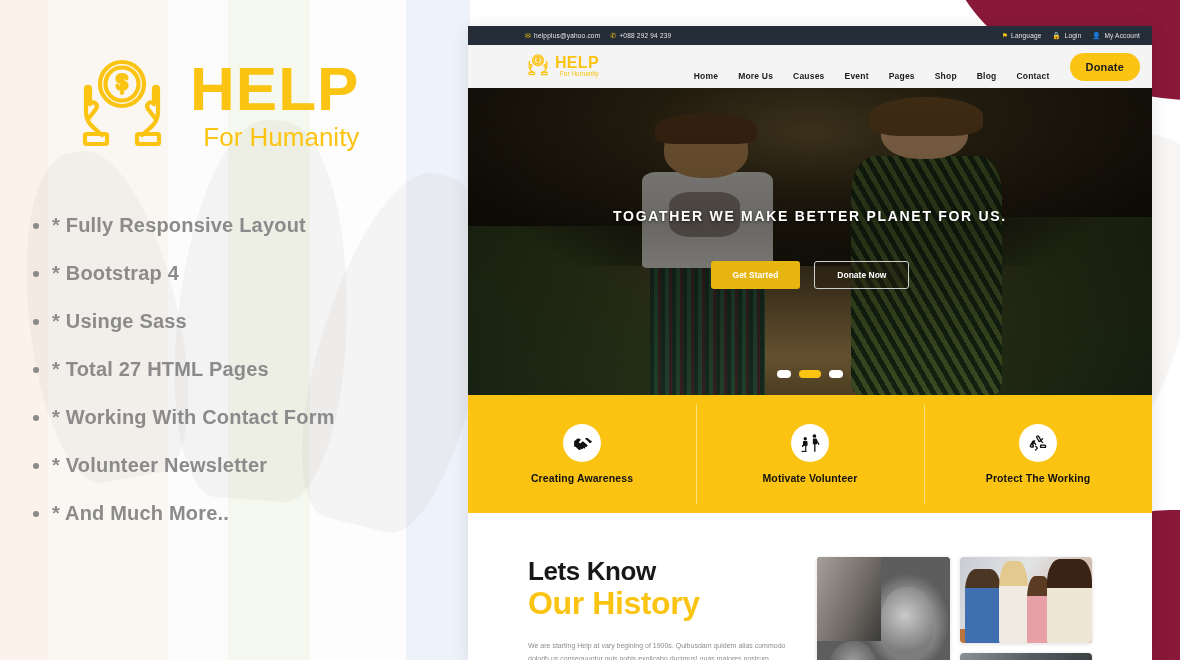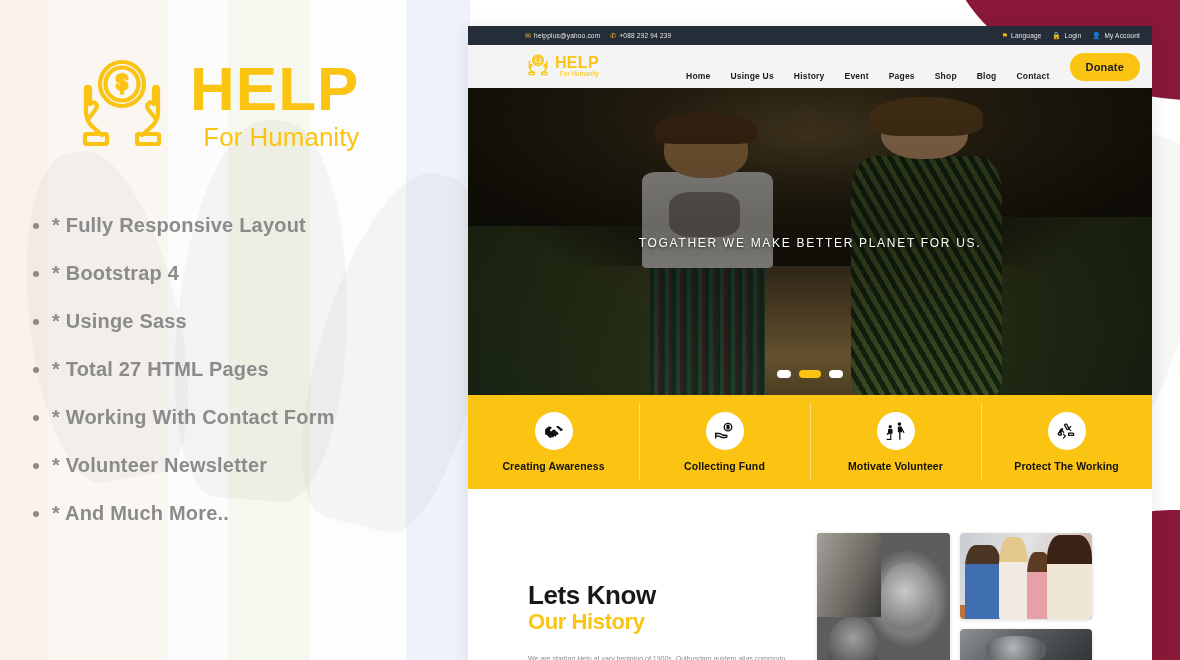--- a/index.html
+++ b/index.html
@@ -155,21 +155,21 @@
   }
   #hero-shade {
     position:absolute; inset:0;
     background:linear-gradient(to bottom, rgba(0,0,0,.42) 0%, rgba(0,0,0,.55) 45%, rgba(0,0,0,.30) 100%);
   }
   #hero-content {
     position:absolute; inset:0; display:flex; flex-direction:column;
     align-items:center; justify-content:center; padding-top:14px;
   }
   #hero-kicker {
-    color:#ffffff; font-size:12px; font-weight:normal; letter-spacing:1.7px;
+    color:#ffffff; font-size:14px; font-weight:bold; letter-spacing:1.7px;
     margin-bottom:11px; text-shadow:0 1px 3px rgba(0,0,0,.7);
   }
   #hero-title {
     font-size:42px; font-weight:bold; color:#ffffff; letter-spacing:-.5px;
     text-shadow:0 2px 8px rgba(0,0,0,.6); line-height:1;
   }
   #hero-title .hl { color:#FBC412; }
   #hero-buttons { display:flex; gap:14px; margin-top:26px; }
   #hero-cta-primary {
     background:#e7b510; color:#ffffff; font-size:8.5px; font-weight:bold;
@@ -181,21 +181,21 @@
   }
   #hero-dots {
     position:absolute; left:0; right:0; bottom:17px;
     display:flex; justify-content:center; gap:8px;
   }
   .dot { width:14px; height:8px; border-radius:5px; background:#ffffff; cursor:pointer; }
   .dot.active { background:#FBC412; width:22px; }
 
   
   #feature-strip {
-    height:94px; background:#FBC412; display:flex;
+    height:118px; background:#FBC412; display:flex;
   }
   .fs-cell {
     flex:1; display:flex; flex-direction:column; align-items:center;
     justify-content:center; gap:10px; position:relative; cursor:pointer;
   }
   .fs-cell + .fs-cell::before {
     content:""; position:absolute; left:0; top:8%; bottom:8%;
     width:1px; background:rgba(255,255,255,.45);
   }
   .fs-icon {
@@ -206,23 +206,23 @@
   .fs-label {
     font-size:10.5px; font-weight:bold; color:#111111; letter-spacing:.1px;
     white-space:nowrap;
   }
 
   
   #history {
     padding:44px 60px 0 60px; display:flex; gap:24px; background:#fff;
   }
   #history-left { width:47%; }
-  #history-title { line-height:1.12;margin-top:48px; }
+  #history-title { line-height:1.12; }
   .ht-line1 { font-size:26px; font-weight:bold; color:#18181a; display:block; letter-spacing:-.4px; }
-  .ht-line2 { font-size:22px; font-weight:bold; color:#FBC412; display:block; letter-spacing:-.4px; }
+  .ht-line2 { font-size:32px; font-weight:bold; color:#FBC412; display:block; letter-spacing:-.4px; }
   #history-text {
     margin-top:18px; font-size:7px; color:#8d8d8d; line-height:1.85;
   }
   #history-gallery {
     flex:1; display:grid; grid-template-columns:1fr 1fr;
     grid-template-rows:86px 40px; gap:10px;
   }
   .gal {
     border-radius:4px; overflow:hidden; position:relative;
     box-shadow:0 1px 4px rgba(0,0,0,.14);
@@ -392,22 +392,22 @@
           <rect x="69" y="78" width="22" height="10" rx="1.5"></rect>
         </svg>
       </span>
       <span id="nav-logo-text">
         <span class="nav-help">HELP</span>
         <span class="nav-sub">For Humanity</span>
       </span>
     </a>
     <div id="nav-links">
       <a class="nav-link">Home</a>
-      <a class="nav-link">Usinge Us</a>
-      <a class="nav-link">History</a>
+      <a class="nav-link">More Us</a>
+      <a class="nav-link">Causes</a>
       <a class="nav-link">Event</a>
       <a class="nav-link">Pages</a>
       <a class="nav-link">Shop</a>
       <a class="nav-link">Blog</a>
       <a class="nav-link">Contact</a>
       <button id="donate-btn">Donate</button>
     </div>
   </nav>
 
   <div id="hero">
@@ -426,20 +426,24 @@
       <div class="kid-r">
         <div class="dress"></div>
         <div class="head"></div>
         <div class="hair"></div>
       </div>
     </div>
     <div id="hero-shade"></div>
 
     <div id="hero-content">
       <div id="hero-kicker">TOGATHER WE MAKE BETTER PLANET FOR US.</div>
+      <div id="hero-buttons">
+        <button id="hero-cta-primary">Get Started</button>
+        <button id="hero-cta-secondary">Donate Now</button>
+      </div>
     </div>
 
     <div id="hero-dots">
       <span class="dot"></span>
       <span class="dot active"></span>
       <span class="dot"></span>
     </div>
   </div>
 
   <div id="feature-strip">
@@ -447,31 +451,20 @@
     <div class="fs-cell">
       <span class="fs-icon">
         <svg viewBox="0 0 24 24" fill="#111">
             <path d="M2.6 9.5 6 6.6c.5-.4 1.2-.5 1.8-.2l2.6 1.3-2.1 2c-.5.5-.5 1.2 0 1.7.4.4 1.1.5 1.6.1l2.6-2 4.7 4c.6.5.6 1.4.1 2-.5.5-1.3.6-1.9.1l-.6-.5.2.3c.5.6.4 1.4-.2 1.9-.5.4-1.3.4-1.8-.1l-.5-.5c.3.6.2 1.2-.3 1.6-.5.4-1.2.4-1.7 0l-.7-.6c.2.5.1 1.1-.4 1.5-.5.4-1.2.3-1.7-.1l-3.6-3.3H3.4c-.6 0-1-.4-1-1V9.5z"></path>
             <path d="M21.6 8.9 18 6c-.5-.4-1.2-.5-1.8-.2l-1.4.7 3.8 3.2c.5.4.8 1 .8 1.6l2.2-.1c.5 0 .9-.4.9-.9V9.6c0-.3-.1-.5-.3-.7z"></path>
           </svg>
       </span>
       <span class="fs-label">Creating Awareness</span>
     </div>
 
-    <div class="fs-cell">
-      <span class="fs-icon">
-        <svg viewBox="0 0 24 24" fill="none" stroke="#111" stroke-width="1.6" stroke-linecap="round" stroke-linejoin="round">
-          <circle cx="16" cy="7" r="4.3" fill="none"></circle>
-          <path d="M16 4.8v4.4M17.3 5.8c0-.6-.6-1-1.3-1s-1.3.4-1.3 1 .6.9 1.3 1 1.3.5 1.3 1.1-.6 1-1.3 1-1.3-.4-1.3-1"></path>
-          <path d="M2.2 17.3h3.2l3.4 1.5h4.6c.8 0 1.4-.6 1.4-1.3 0-.7-.6-1.3-1.4-1.3H10l-2-1.3c-.7-.5-1.6-.7-2.4-.7H2.2"></path>
-          <path d="M2 13.8v5.6"></path>
-        </svg>
-      </span>
-      <span class="fs-label">Collecting Fund</span>
-    </div>
 
     <div class="fs-cell">
       <span class="fs-icon">
         <svg viewBox="0 0 24 24" fill="#111">
           <circle cx="16.5" cy="3.4" r="2.1"></circle>
           <path d="M15 6.3h3c.8 0 1.4.6 1.4 1.4v5.1h-1.7v8.5h-1.5v-8.5h-1.5V7.7c0-.8.6-1.4 1.3-1.4z"></path>
           <path d="M19.4 7.8 22.4 13l-1.3.8-2.4-4z"></path>
           <circle cx="6" cy="6.6" r="1.9"></circle>
           <path d="M4.6 9.2h2.8c.7 0 1.2.5 1.2 1.2v4.2H7.2v6.9H5.9v-6.9H4.6c-.7 0-1.2-.5-1.2-1.2v-3c0-.7.5-1.2 1.2-1.2z"></path>
           <path d="M1.8 20.4h5.4v1.3H1.8z"></path>

